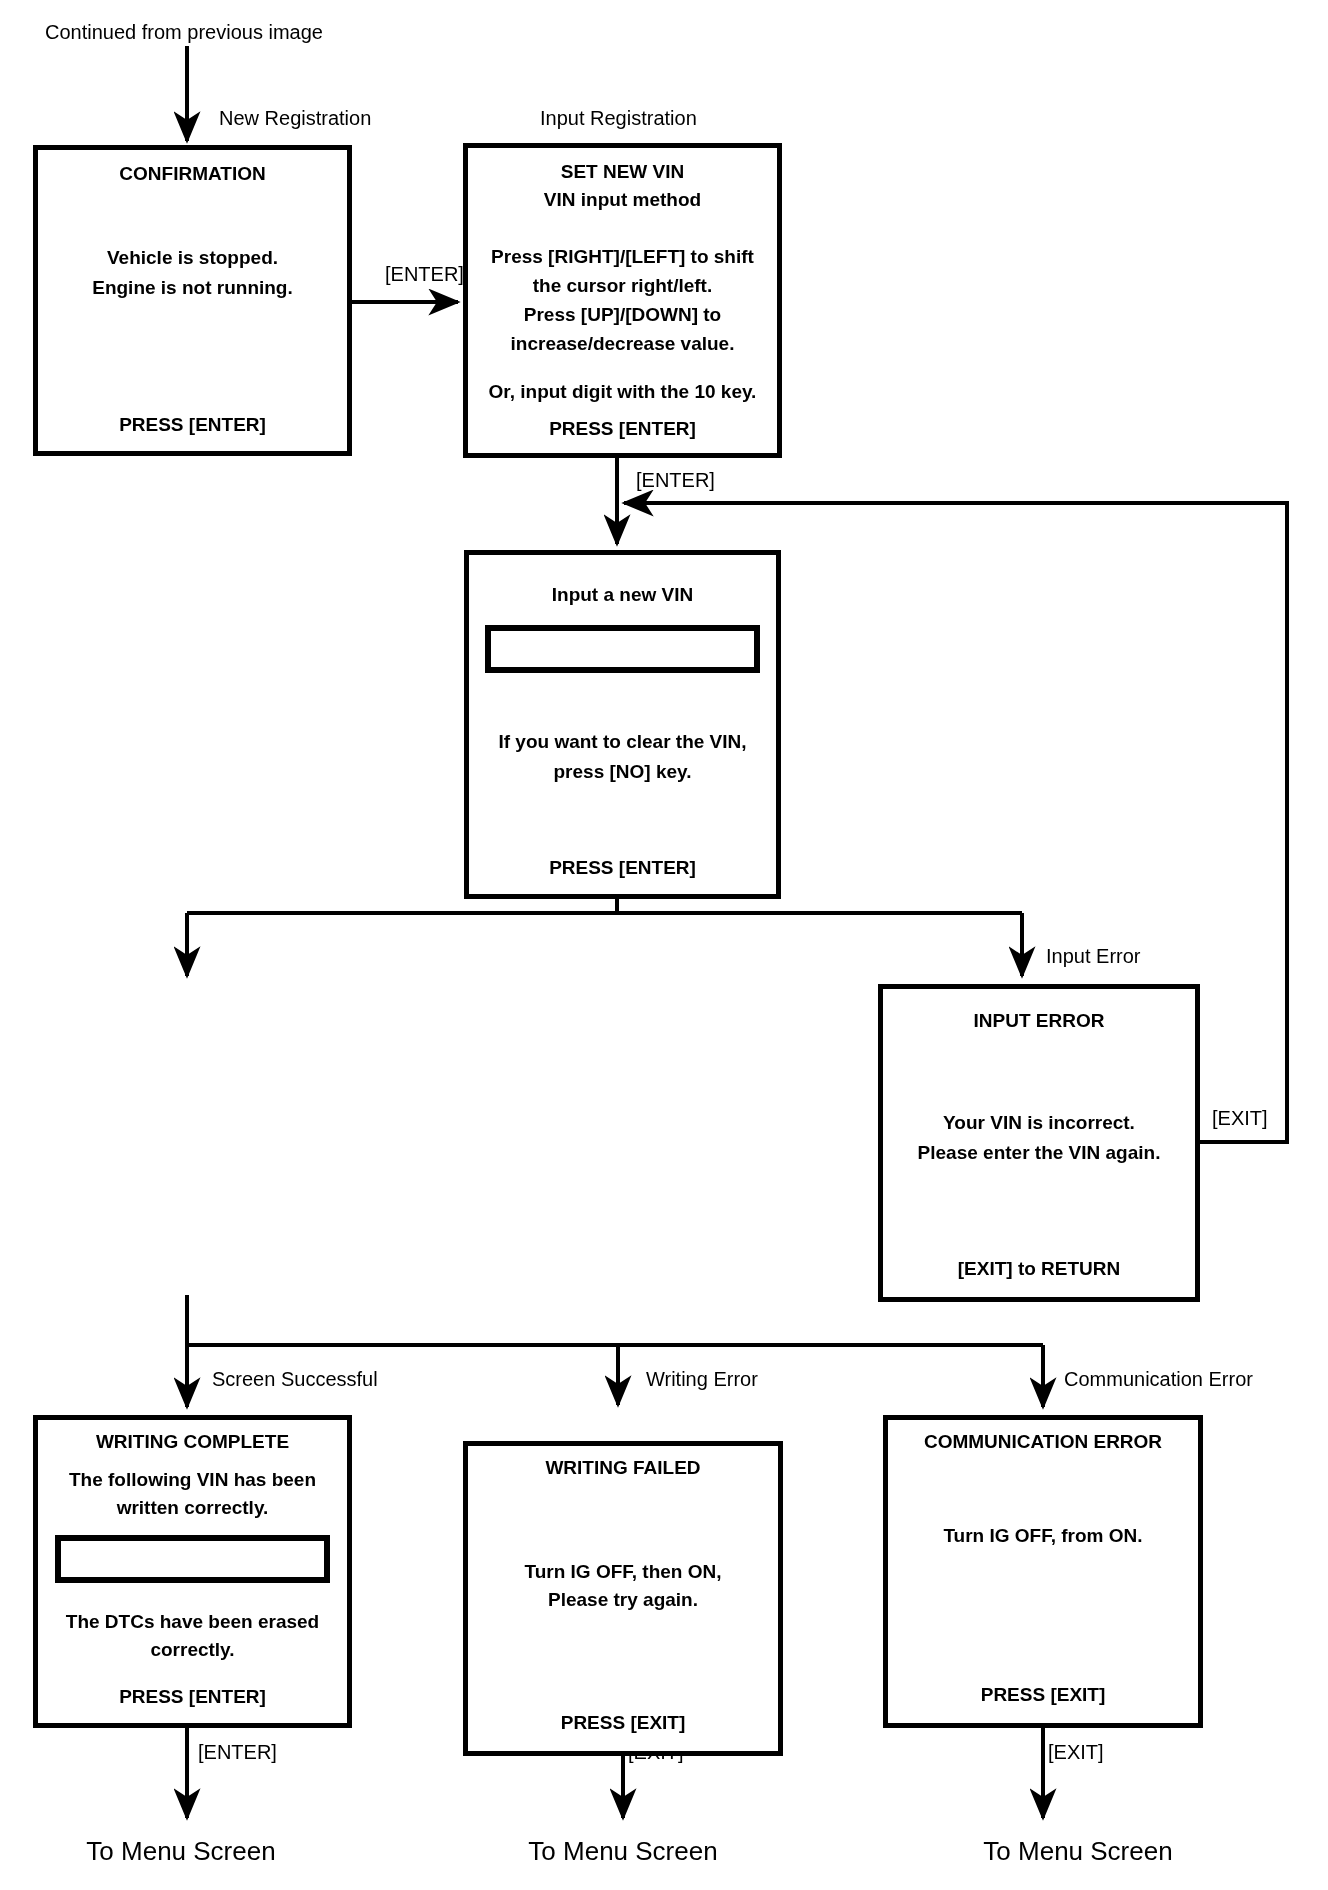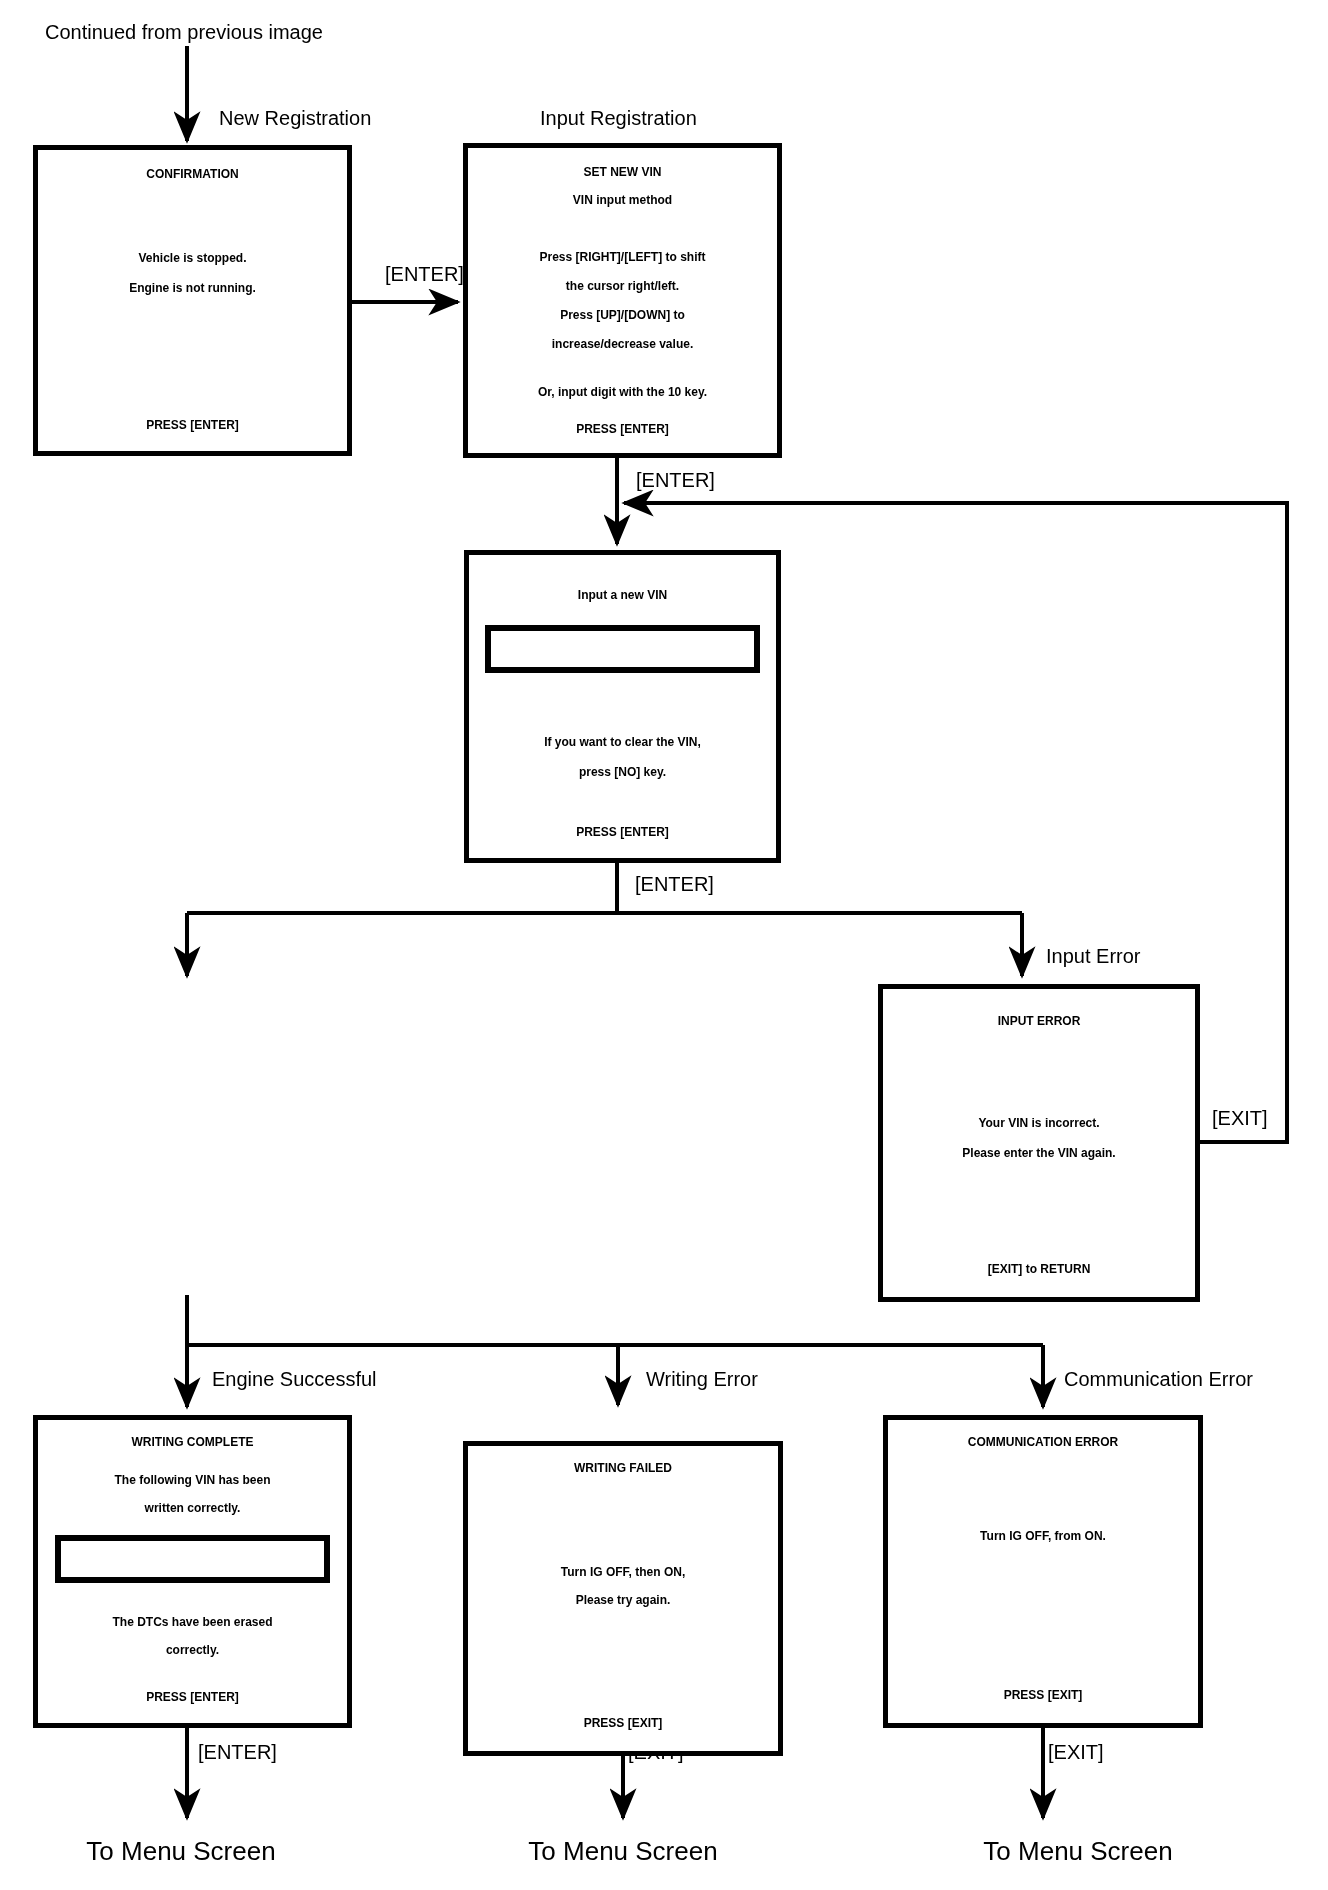--- a/index.html
+++ b/index.html
@@ -22,21 +22,21 @@
     position: absolute;
     border: 5px solid #000000;
     background: #ffffff;
     box-sizing: border-box;
   }
   .bt {
     position: absolute;
     left: 0; right: 0;
     text-align: center;
     font-weight: bold;
-    font-size: 12px;
+    font-size: 19px;
     line-height: 24px;
     white-space: nowrap;
   }
   .vin-field {
     position: absolute;
     border: 6px solid #000000;
     background: #ffffff;
     box-sizing: border-box;
     font-weight: bold;
     font-size: 19px;
@@ -85,21 +85,21 @@
   </svg>
 
   <div class="lbl" style="left:45px;top:20px">Continued from previous image</div>
   <div class="lbl" style="left:219px;top:106px">New Registration</div>
   <div class="lbl" style="left:540px;top:106px">Input Registration</div>
   <div class="lbl" style="left:385px;top:262px">[ENTER]</div>
   <div class="lbl" style="left:636px;top:468px">[ENTER]</div>
   <div class="lbl" style="left:635px;top:872px">[ENTER]</div>
   <div class="lbl" style="left:1046px;top:944px">Input Error</div>
   <div class="lbl" style="left:1212px;top:1106px">[EXIT]</div>
-  <div class="lbl" style="left:212px;top:1367px">Engine Successful</div>
+  <div class="lbl" style="left:212px;top:1367px">Screen Successful</div>
   <div class="lbl" style="left:646px;top:1367px">Writing Error</div>
   <div class="lbl" style="left:1064px;top:1367px">Communication Error</div>
   <div class="lbl" style="left:198px;top:1740px">[ENTER]</div>
   <div class="lbl" style="left:628px;top:1740px">[EXIT]</div>
   <div class="lbl" style="left:1048px;top:1740px">[EXIT]</div>
   <div class="menu" style="left:181px;top:1836px">To Menu Screen</div>
   <div class="menu" style="left:623px;top:1836px">To Menu Screen</div>
   <div class="menu" style="left:1078px;top:1836px">To Menu Screen</div>
 
   <div class="box" style="left:33px;top:145px;width:319px;height:311px">
@@ -113,21 +113,21 @@
     <div class="bt" style="top:12px">SET NEW VIN</div>
     <div class="bt" style="top:40px">VIN input method</div>
     <div class="bt" style="top:97px">Press [RIGHT]/[LEFT] to shift</div>
     <div class="bt" style="top:126px">the cursor right/left.</div>
     <div class="bt" style="top:155px">Press [UP]/[DOWN] to</div>
     <div class="bt" style="top:184px">increase/decrease value.</div>
     <div class="bt" style="top:232px">Or, input digit with the 10 key.</div>
     <div class="bt" style="bottom:12px">PRESS [ENTER]</div>
   </div>
 
-  <div class="box" style="left:464px;top:550px;width:317px;height:313px">
+  <div class="box" style="left:464px;top:550px;width:317px;height:349px">
     <div class="bt" style="top:28px">Input a new VIN</div>
     <div class="vin-field" style="left:16px;top:70px;width:275px;height:48px"></div>
     <div class="bt" style="top:175px">If you want to clear the VIN,</div>
     <div class="bt" style="top:205px">press [NO] key.</div>
     <div class="bt" style="bottom:14px">PRESS [ENTER]</div>
   </div>
 
 
   <div class="box" style="left:878px;top:984px;width:322px;height:318px">
     <div class="bt" style="top:20px">INPUT ERROR</div>

